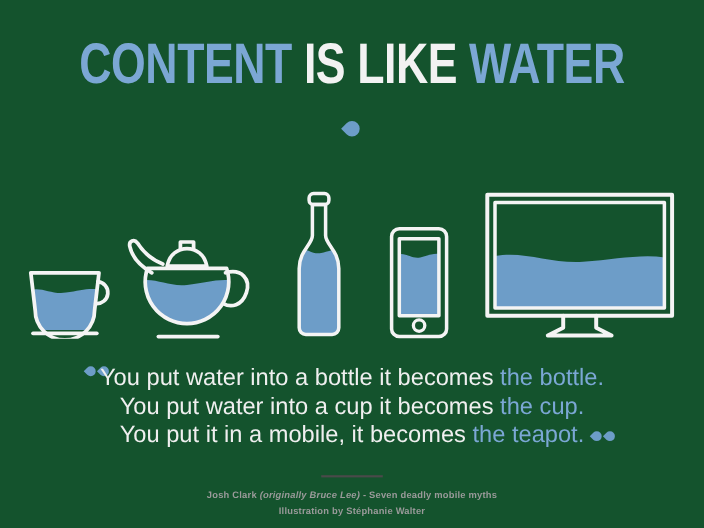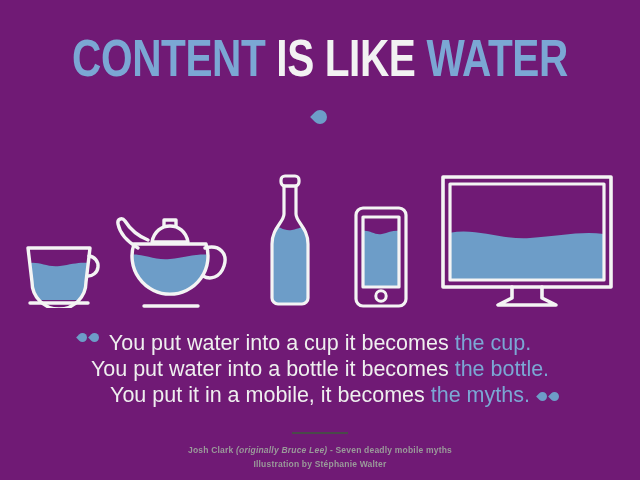--- a/index.html
+++ b/index.html
@@ -4,21 +4,21 @@
 <style>
   html, body {
     margin: 0;
     padding: 0;
     background: #0d0d0d;
   }
   #slide {
     position: relative;
     width: 640px;
     height: 480px;
-    background: #701a75;
+    background: #14532d;
     overflow: hidden;
     font-family: "Liberation Sans", sans-serif;
     -webkit-font-smoothing: antialiased;
   }
 
   
   .title {
     position: absolute;
     top: 32px;
     left: 0;
@@ -217,27 +217,27 @@
       <path class="stroke" stroke-width="3.6" d="M74 115 L74 126 L60 133 L118 133 L104 126 L104 115"></path>
     </svg>
   </div>
 
   <div class="qmark-open">
     <span class="drop sm"></span><span class="drop sm"></span>
   </div>
 
   <div class="quote">
     <div class="line">
+      <span>You put water into a bottle it becomes </span><span class="hl">the bottle.</span>
+    </div>
+    <div class="line">
       <span>You put water into a cup it becomes </span><span class="hl">the cup.</span>
     </div>
     <div class="line">
-      <span>You put water into a bottle it becomes </span><span class="hl">the bottle.</span>
-    </div>
-    <div class="line">
-      <span>You put it in a mobile, it becomes </span><span class="hl">the myths.</span>
+      <span>You put it in a mobile, it becomes </span><span class="hl">the teapot.</span>
     </div>
   </div>
 
   <div class="qmark-close">
     <span class="drop sm"></span><span class="drop sm"></span>
   </div>
 
   <div class="rule"></div>
 
   <div class="credit c1">

